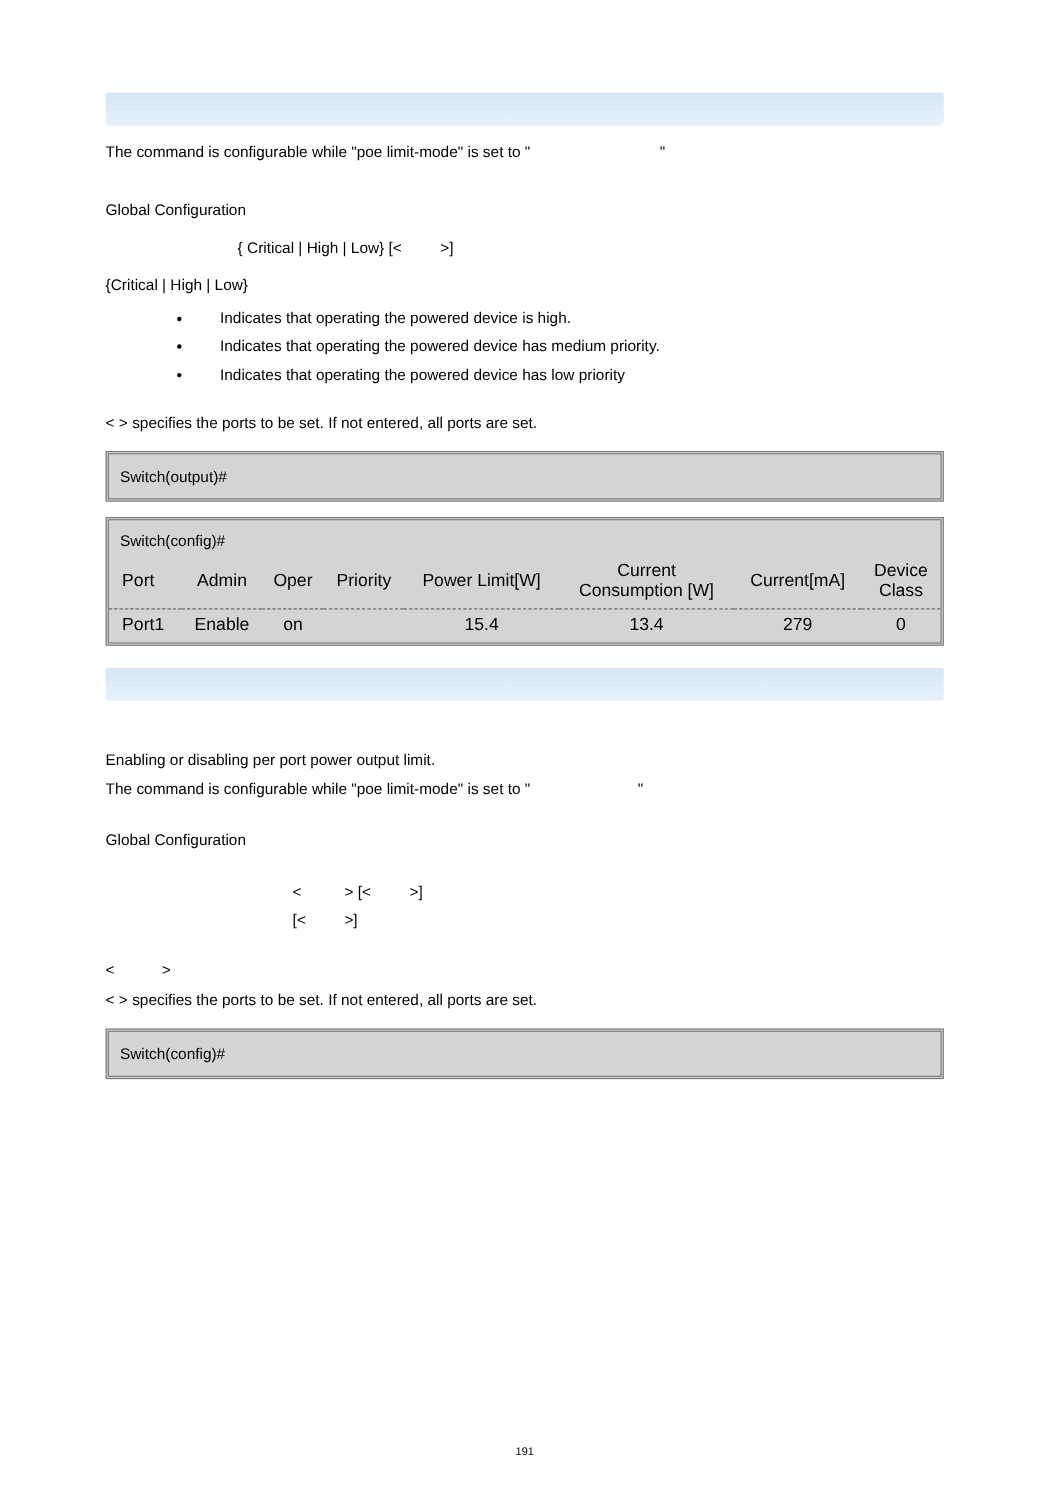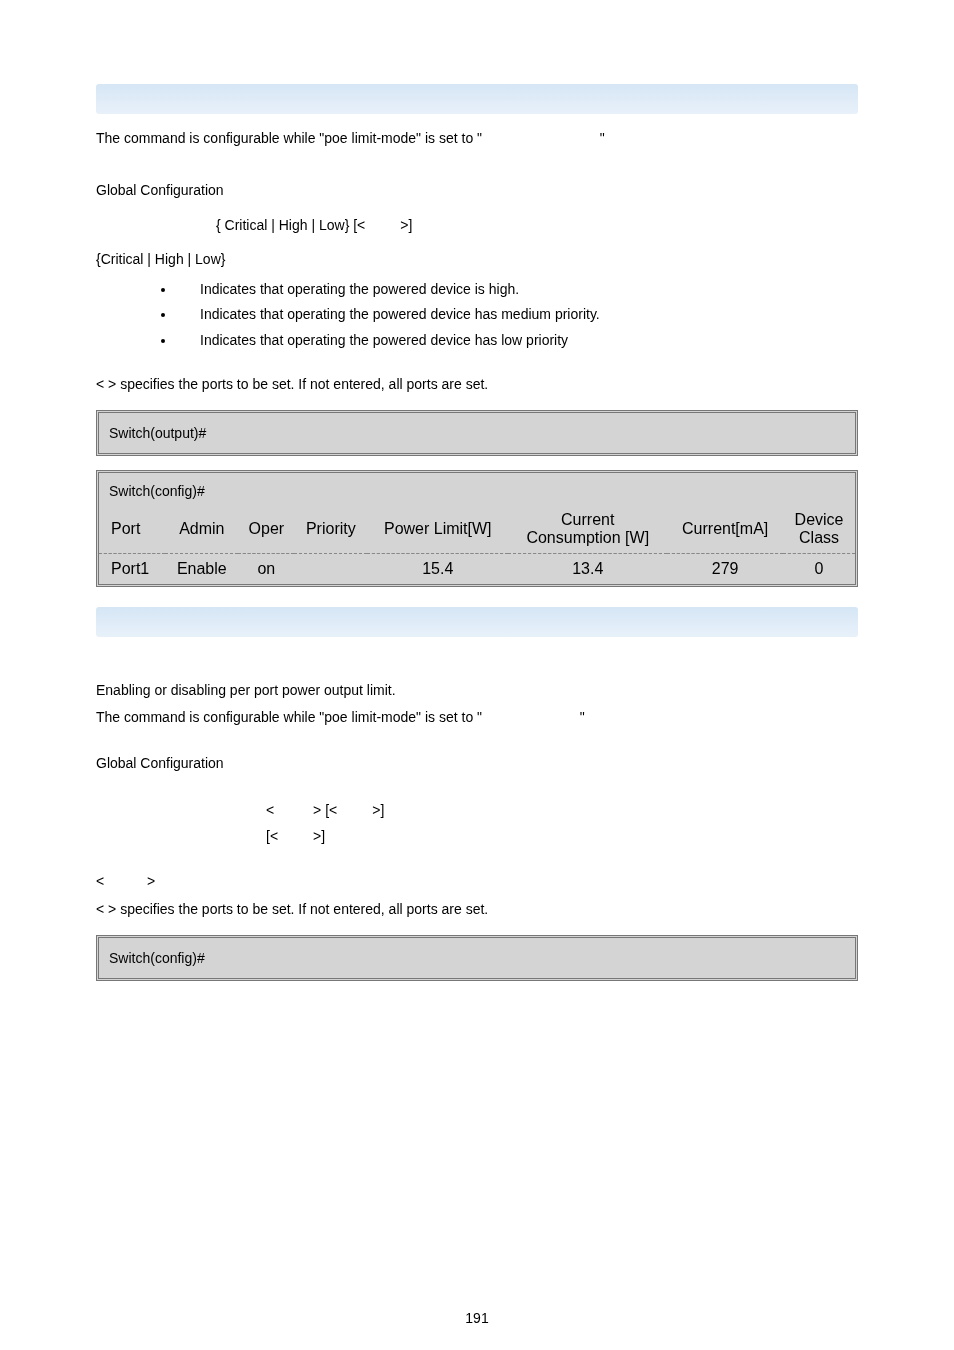--- a/index.html
+++ b/index.html
@@ -72,21 +72,21 @@
     padding-left: 12px;
   }
   .hdr-split {
     border-bottom: 1px dashed #888;
   }
   .page-num {
     position: absolute;
     bottom: 24px;
     left: 0; right: 0;
     text-align: center;
-    font-size: 14px;
+    font-size: 10px;
   }
   .syntax-line {
     margin: 4px 0;
     line-height: 1.6;
   } 
 </style>
 </head>
 <body>
 
 <div class="page">

